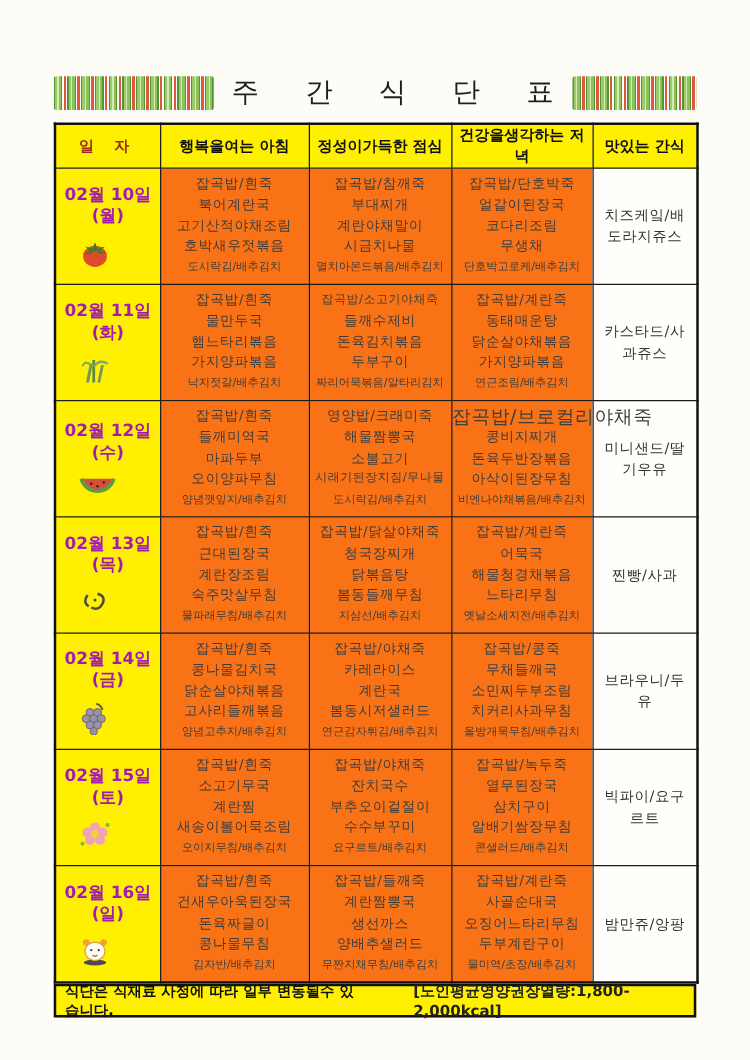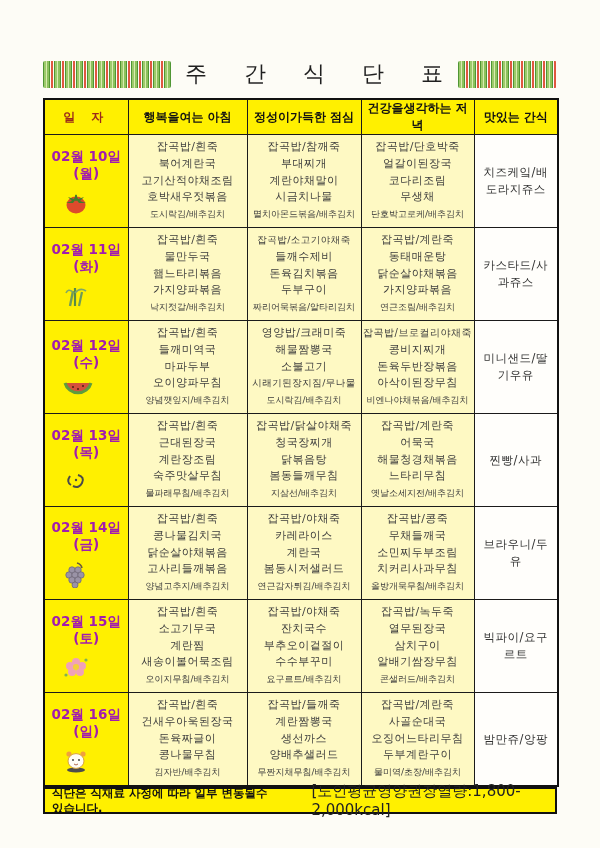--- a/index.html
+++ b/index.html
@@ -39,34 +39,34 @@
   col.c-sn{width:84px;}
 
   th{background:#fff000;height:22px;font-size:12px;font-weight:bold;color:#111;}
   th.h-date{color:#9a2a1a;letter-spacing:6px;}
 
   td.date-cell{background:#fff000;text-align:center;height:92px;}
   .date-line{color:#a21caf;font-weight:bold;font-size:13.5px;line-height:17px;}
   .day-icon{margin-top:9px;display:flex;justify-content:flex-start;padding-left:18px;}
   .day-icon svg{display:block;}
 
-  td.mc{background:#fef9c3;text-align:center;margin-left:40px;}
+  td.mc{background:#f97316;text-align:center;margin-left:40px;}
   .ml{font-size:11px;line-height:16.8px;color:#3d3d3d;letter-spacing:0.5px;white-space:nowrap;}
   .ml.sm{font-size:9px;letter-spacing:0;}
   td.sn{background:#fffefb;text-align:center;font-size:11.5px;color:#333;
         line-height:17px;padding:0 6px;word-break:break-all;letter-spacing:0.5px;}
 
   
   .note{
     margin-top:0;border:2.4px solid #111;background:#fff000;
     height:27px;display:flex;align-items:center;justify-content:space-between;
     padding:0 7px;box-sizing:border-box;gap:38px;
   }
   .note-main{font-size:11.5px;font-weight:bold;color:#111;}
-  .note-cal{font-size:15px;font-weight:normal;color:#222;}
+  .note-cal{font-size:12px;font-weight:bold;color:#222;}
 </style>
 </head>
 <body>
 
 <div class="sheet">
 
   <div class="title-row">
     <div class="deco left"></div>
     <div class="title-text">주 간 식 단 표</div>
     <div class="deco right"></div>
@@ -185,21 +185,21 @@
         <div class="ml sm">양념깻잎지/배추김치</div>
       </td>
       <td class="mc">
         <div class="ml fit">영양밥/크래미죽</div>
         <div class="ml fit">해물짬뽕국</div>
         <div class="ml fit">소불고기</div>
         <div class="ml fit" style="font-size: 9.5px;">시래기된장지짐/무나물</div>
         <div class="ml sm">도시락김/배추김치</div>
       </td>
       <td class="mc">
-        <div class="ml fit" style="font-size: 10px;">잡곡밥/브로컬리야채죽</div>
+        <div class="ml fit" style="font-size: 15px;">잡곡밥/브로컬리야채죽</div>
         <div class="ml fit">콩비지찌개</div>
         <div class="ml fit">돈육두반장볶음</div>
         <div class="ml fit">아삭이된장무침</div>
         <div class="ml sm">비엔나야채볶음/배추김치</div>
       </td>
       <td class="sn">미니샌드/딸기우유</td>
     </tr>
 
     <tr>
       <td class="date-cell">

